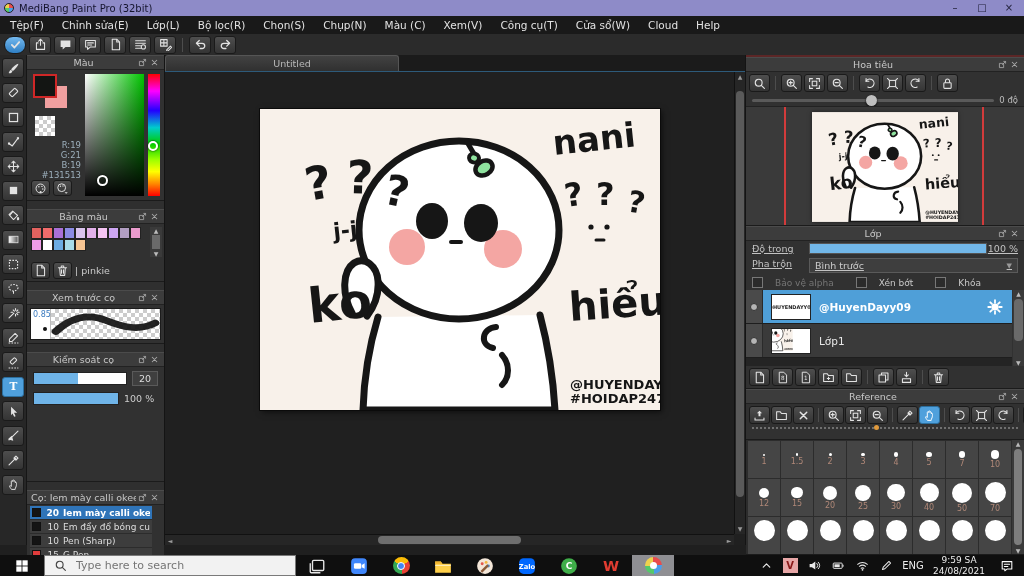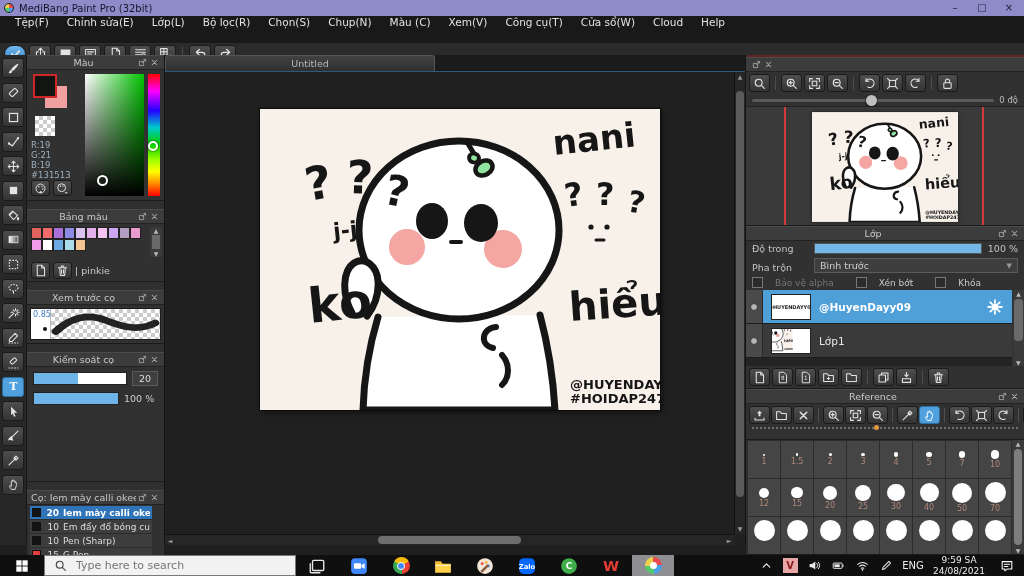--- a/index.html
+++ b/index.html
@@ -4,42 +4,42 @@
 <style>
   html,body{margin:0;padding:0;background:#000;}
   *{box-sizing:border-box;}
   .app{position:relative;width:1024px;height:576px;background:#1f1f1f;font-family:"DejaVu Sans",sans-serif;overflow:hidden;color:#ddd;}
   
   .titlebar{height:16px;background:#8e8bc8;display:flex;align-items:center;padding:0 4px;gap:5px;}
   .titlebar .apptitle{font-size:10px;color:#15152e;flex:1;}
   .winbtn{width:22px;text-align:center;font-size:10px;color:#23233d;line-height:16px;}
   .mini-logo{width:10px;height:10px;border-radius:50%;background:conic-gradient(#e84c4c 0 25%,#4c9de8 25% 50%,#54c96a 50% 75%,#eed24e 75% 100%);border:1px solid #222;}
   
-  .menubar{height:27px;background:#191919;display:flex;padding-left:6px;}
+  .menubar{height:18px;background:#191919;display:flex;align-items:center;padding-left:1px;}
   .menu-item{font-size:10.5px;color:#e2e2e2;padding:0 9px;white-space:nowrap;}
   
   .toolbar{height:22px;background:#2b2b2b;display:flex;align-items:center;padding-left:4px;gap:3px;border-bottom:1px solid #101010;}
   .ibtn{width:22px;height:18px;background:linear-gradient(#4e4e4e,#343434);border:1px solid #1a1a1a;border-radius:3px;display:flex;align-items:center;justify-content:center;color:#e3e3e3;flex:0 0 auto;}
   .ibtn svg{width:13px;height:13px;}
   .ibtn.active{background:#4fa0dc;color:#fff;border-color:#2c6f9e;}
   .ibtn.blue{background:linear-gradient(#74b9ef,#2f7fc4);border-radius:9px;}
   .isep{width:1px;height:14px;background:#4d4d4d;margin:0 3px;flex:0 0 auto;}
   
   .main{position:absolute;top:55px;left:0;right:0;bottom:31px;display:flex;}
   .toolstrip{width:27px;background:#272727;border-right:1px solid #161616;display:flex;flex-direction:column;align-items:center;padding-top:3px;gap:4.5px;}
   .toolstrip .ibtn{width:22px;height:20px;}
   
   .leftcol{width:138px;background:#2f2f2f;border-right:1px solid #141414;display:flex;flex-direction:column;gap:8px;}
   .panel{display:flex;flex-direction:column;border-bottom:1px solid #1b1b1b;background:#313131;}
   .phead{height:15px;flex:0 0 15px;background:#3c3c3c;border-top:1px solid #4b4b4b;border-bottom:1px solid #222;display:flex;align-items:center;padding:0 4px;}
   .phead .ptitle{flex:1;text-align:center;font-size:9.5px;color:#c8c8c8;white-space:nowrap;overflow:hidden;}
   .pico{width:12px;height:12px;color:#a8a8a8;display:flex;align-items:center;justify-content:center;}
   .pico svg{width:9px;height:9px;}
   
-  .colorbody{flex:1;display:flex;padding:4px;gap:4px;}
+  .colorbody{flex:1;display:flex;padding:4px;gap:4px;text-align:right;}
   .color-left{width:50px;display:flex;flex-direction:column;font-size:8.5px;color:#9db0bd;}
   .fgwrap{position:relative;width:44px;height:40px;}
   .bg-swatch{position:absolute;left:14px;top:12px;width:22px;height:22px;}
   .fg-swatch{position:absolute;left:2px;top:0;width:24px;height:24px;border:2.5px solid #cf2727;}
   .checker{background-image:linear-gradient(45deg,#ccc 25%,transparent 25%,transparent 75%,#ccc 75%),linear-gradient(45deg,#ccc 25%,#fff 25%,#fff 75%,#ccc 75%);background-size:8px 8px;background-position:0 0,4px 4px;}
   .trans-swatch{width:20px;height:20px;margin:2px 0 4px 4px;}
   .rgbline{line-height:10px;}
   .color-foot{margin-top:auto;display:flex;gap:3px;}
   .color-foot .ibtn{width:19px;height:16px;}
   .svbox{flex:1;position:relative;background:linear-gradient(to top,#000,rgba(0,0,0,0)),linear-gradient(to right,#fff,#00c400);}
@@ -73,21 +73,21 @@
   .brow{height:14px;display:flex;align-items:center;gap:4px;padding:0 2px;background:#3d3d3d;border-bottom:1px solid #2c2c2c;font-size:9px;color:#ddd;white-space:nowrap;}
   .brow.sel{background:#2f74b8;color:#fff;font-weight:bold;}
   .bchip{width:9px;height:9px;flex:0 0 9px;border:1px solid #111;}
   .bsize{width:14px;text-align:right;flex:0 0 14px;}
   .bname{overflow:hidden;}
   .panel .bfoot{height:20px;display:flex;align-items:center;gap:2px;padding:0 3px;}
   .bfoot .ibtn{width:20px;height:17px;}
   
   .canvasarea{flex:1;position:relative;background:#202020;min-width:0;}
   .tabbar{height:17px;background:#1b1b1b;border-bottom:1px solid #2d5a7a;display:flex;}
-  .tab{width:270px;background:linear-gradient(#424242,#303030);border:1px solid #555;border-bottom:none;border-radius:3px 3px 0 0;color:#b8b8b8;font-size:9.5px;display:flex;align-items:center;justify-content:center;padding-left:20px;}
+  .tab{width:234px;background:linear-gradient(#424242,#303030);border:1px solid #555;border-bottom:none;border-radius:3px 3px 0 0;color:#b8b8b8;font-size:9.5px;display:flex;align-items:center;justify-content:center;padding-left:20px;}
   .artboard{position:absolute;left:95px;top:54px;width:400px;height:301px;box-shadow:0 0 0 1px #0b0b0b,2px 2px 6px rgba(0,0,0,.6);}
   .hscroll{position:absolute;left:0;right:11px;bottom:0;height:11px;background:#262626;border-top:1px solid #111;display:flex;align-items:center;}
   .hscroll .arrow{width:10px;font-size:6px;color:#999;text-align:center;}
   .hscroll .track{flex:1;position:relative;height:100%;}
   .hscroll .thumb{position:absolute;left:37%;width:26%;top:1px;bottom:1px;background:#6e6e6e;border-radius:5px;}
   .vscroll{position:absolute;top:17px;bottom:11px;right:0;width:11px;background:#262626;border-left:1px solid #111;display:flex;flex-direction:column;align-items:center;}
   .vscroll .arrow{height:10px;font-size:6px;color:#999;line-height:10px;}
   .vscroll .track{flex:1;width:100%;position:relative;}
   .vscroll .thumb{position:absolute;top:2%;height:92%;left:1px;right:1px;background:#5a5a5a;border-radius:5px;}
   
@@ -95,21 +95,21 @@
   .ptoolrow{display:flex;align-items:center;gap:2px;padding:2px 3px;}
   .ptoolrow .ibtn{width:21px;height:18px;}
   .navslider{display:flex;align-items:center;gap:5px;padding:1px 6px;}
   .navslider .track{flex:1;height:3px;background:#5a5a5a;border-radius:2px;position:relative;}
   .navslider .knob{position:absolute;left:47%;top:-4px;width:11px;height:11px;border-radius:50%;background:#bfbfbf;box-shadow:0 1px 2px #000;}
   .navangle{font-size:8.5px;color:#bbb;}
   .navpreview{flex:1;position:relative;background:#3a3a3a;overflow:hidden;border-top:1px solid #222;}
   .redline{position:absolute;top:0;bottom:0;width:2px;background:#d23b3b;}
   .navthumb{position:absolute;left:66px;top:5px;box-shadow:0 0 4px rgba(0,0,0,.5);}
   
-  .lrow{display:flex;align-items:flex-end;gap:6px;padding:2px 6px;font-size:9.5px;color:#c2c2c2;}
+  .lrow{display:flex;align-items:flex-start;gap:1px;padding:2px 6px;font-size:9.5px;color:#c2c2c2;text-decoration:underline;}
   .lrow .lab{width:56px;flex:0 0 56px;}
   .lslider{flex:1;height:11px;background:#222;border:1px solid #555;position:relative;}
   .lslider .fill{position:absolute;inset:0;background:#72b7e8;}
   .ddl{flex:1;height:15px;background:#3e3e3e;border:1px solid #5a5a5a;font-size:9.5px;color:#ccc;display:flex;align-items:center;padding:0 5px;}
   .ddl .caret{margin-left:auto;font-size:7px;color:#999;}
   .checksrow{display:flex;align-items:center;padding:2px 6px;gap:12px;font-size:9px;}
   .cb{width:11px;height:11px;background:#2b2b2b;border:1px solid #777;flex:0 0 11px;}
   .cblab{margin-right:10px;color:#c8c8c8;}
   .cblab.dim{color:#757575;}
   .layerlist{flex:1;background:#242424;margin-right:12px;position:relative;display:flex;flex-direction:column;}
@@ -843,20 +843,21 @@
             <div class="thumb"></div>
           </div>
         <span class="arrow">►</span>
       </div>
     </div>
 
     <div class="rightcol">
 
       <div class="panel" style="flex:0 0 171px;border-top:2px solid #5c2626">
         <div class="phead">
+          <span class="ptitle">Hoa tiêu</span>
           <span class="pico">
               <svg viewBox="0 0 16 16">
                 <use href="#i-popout"></use>
               </svg>
             </span>
           <span class="pico">
               <svg viewBox="0 0 16 16">
                 <use href="#i-x"></use>
               </svg>
             </span>

